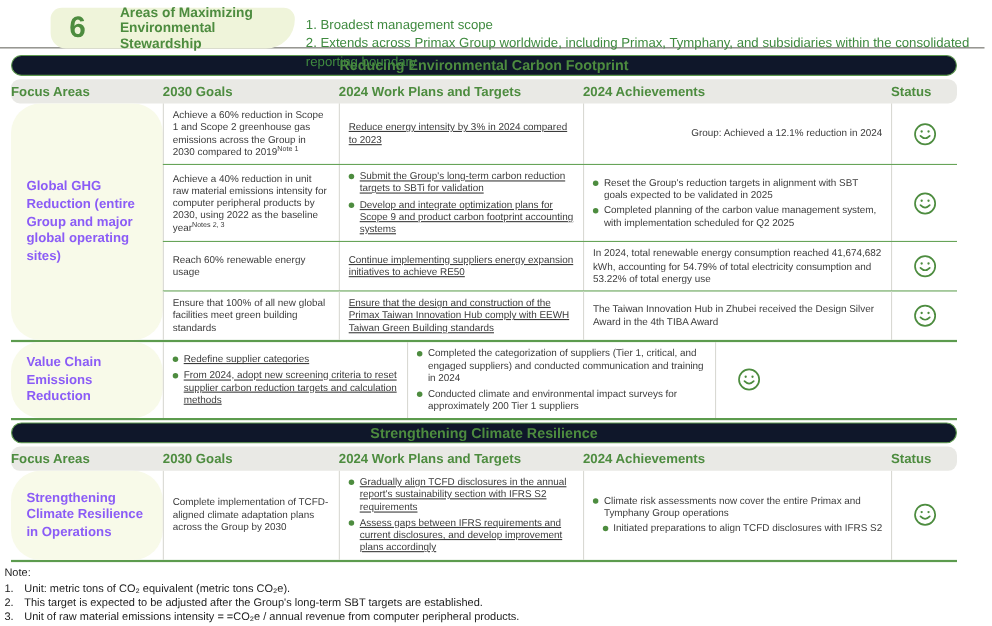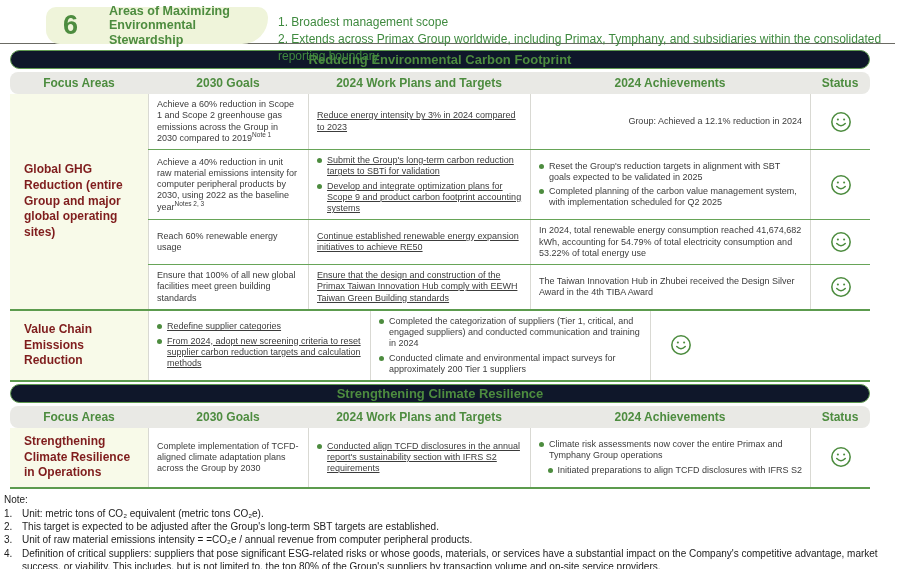--- a/index.html
+++ b/index.html
@@ -35,28 +35,29 @@
   .banner{
     border:1.5px solid var(--green-border);border-radius:13px;height:19px;
     display:flex;align-items:center;justify-content:center;
     font-weight:bold;font-size:13px;color:var(--green);
     margin:2px 0 3px;background:#0f172a;
   }
   .thead{
     display:flex;align-items:center;background:var(--head-bg);border-radius:8px;
     height:22px;font-weight:bold;font-size:12px;color:var(--green);
   }
-  .th{text-align:center;}
+  .th{text-align:left;}
   .w0{width:138px;}.w1{width:160px;}.w2{width:222px;}.w3{width:280px;}.w4{width:60px;}
   .group{display:flex;border-bottom:2px solid #5c9b4e;}
   .focus{
     width:138px;background:var(--focus-bg);
     display:flex;align-items:center;
-    font-weight:bold;font-size:12px;color:#7f1d1d;line-height:1.3;
+    font-weight:bold;font-size:12px;color:#8b5cf6;line-height:1.3;
     padding:6px 8px 6px 14px;
+    border-radius:27px;
   }
   .rows{flex:1;display:flex;flex-direction:column;}
   .row{display:flex;flex:1;}
   .row + .row{border-top:1.5px solid #67a458;}
   .cell{
     padding:5px 8px;font-size:9px;line-height:1.25;
     border-left:1px solid var(--divider);
     display:flex;flex-direction:column;justify-content:center;gap:3px;
   }
   .goal{width:160px;}
@@ -154,21 +155,21 @@
                   <circle cx="15.4" cy="9.3" r="1.15" fill="var(--green)"></circle>
                   <path d="M7.4 13.6 q4.6 4.8 9.2 0" fill="none" stroke="var(--green)" stroke-width="1.7" stroke-linecap="round"></path>
                 </svg>
               </div>
             </div>
             <div class="row">
               <div class="cell goal">
                 <span>Reach 60% renewable energy usage</span>
               </div>
               <div class="cell plans">
-                <span>Continue established renewable energy expansion initiatives to achieve RE50</span>
+                <span>Continue implementing suppliers energy expansion initiatives to achieve RE50</span>
               </div>
               <div class="cell ach">
                 <span>In 2024, total renewable energy consumption reached 41,674,682 kWh, accounting for 54.79% of total electricity consumption and 53.22% of total energy use</span>
               </div>
               <div class="cell status">
                 <svg class="smiley" viewBox="0 0 24 24">
                   <circle cx="12" cy="12" r="10" fill="none" stroke="var(--green)" stroke-width="1.7"></circle>
                   <circle cx="8.6" cy="9.3" r="1.15" fill="var(--green)"></circle>
                   <circle cx="15.4" cy="9.3" r="1.15" fill="var(--green)"></circle>
                   <path d="M7.4 13.6 q4.6 4.8 9.2 0" fill="none" stroke="var(--green)" stroke-width="1.7" stroke-linecap="round"></path>
@@ -246,21 +247,25 @@
         <div class="group">
           <div class="focus w0">Strengthening Climate Resilience in Operations</div>
           <div class="rows">
             <div class="row">
               <div class="cell goal">
                 <span>Complete implementation of TCFD-aligned climate adaptation plans across the Group by 2030</span>
               </div>
               <div class="cell plans">
                 <div class="bullet">
                   <span class="dot"></span>
-                  <span class="txt">Conducted align TCFD disclosures in the annual report's sustainability section with IFRS S2 requirements</span>
+                  <span class="txt">Gradually align TCFD disclosures in the annual report's sustainability section with IFRS S2 requirements</span>
+                </div>
+                <div class="bullet">
+                  <span class="dot"></span>
+                  <span class="txt">Assess gaps between IFRS requirements and current disclosures, and develop improvement plans accordingly</span>
                 </div>
               </div>
               <div class="cell ach">
                 <div class="bullet">
                   <span class="dot"></span>
                   <span class="txt">Climate risk assessments now cover the entire Primax and Tymphany Group operations</span>
                 </div>
                 <div class="bullet">
                   <span class="dot"></span>
                   <span class="txt">Initiated preparations to align TCFD disclosures with IFRS S2</span>

